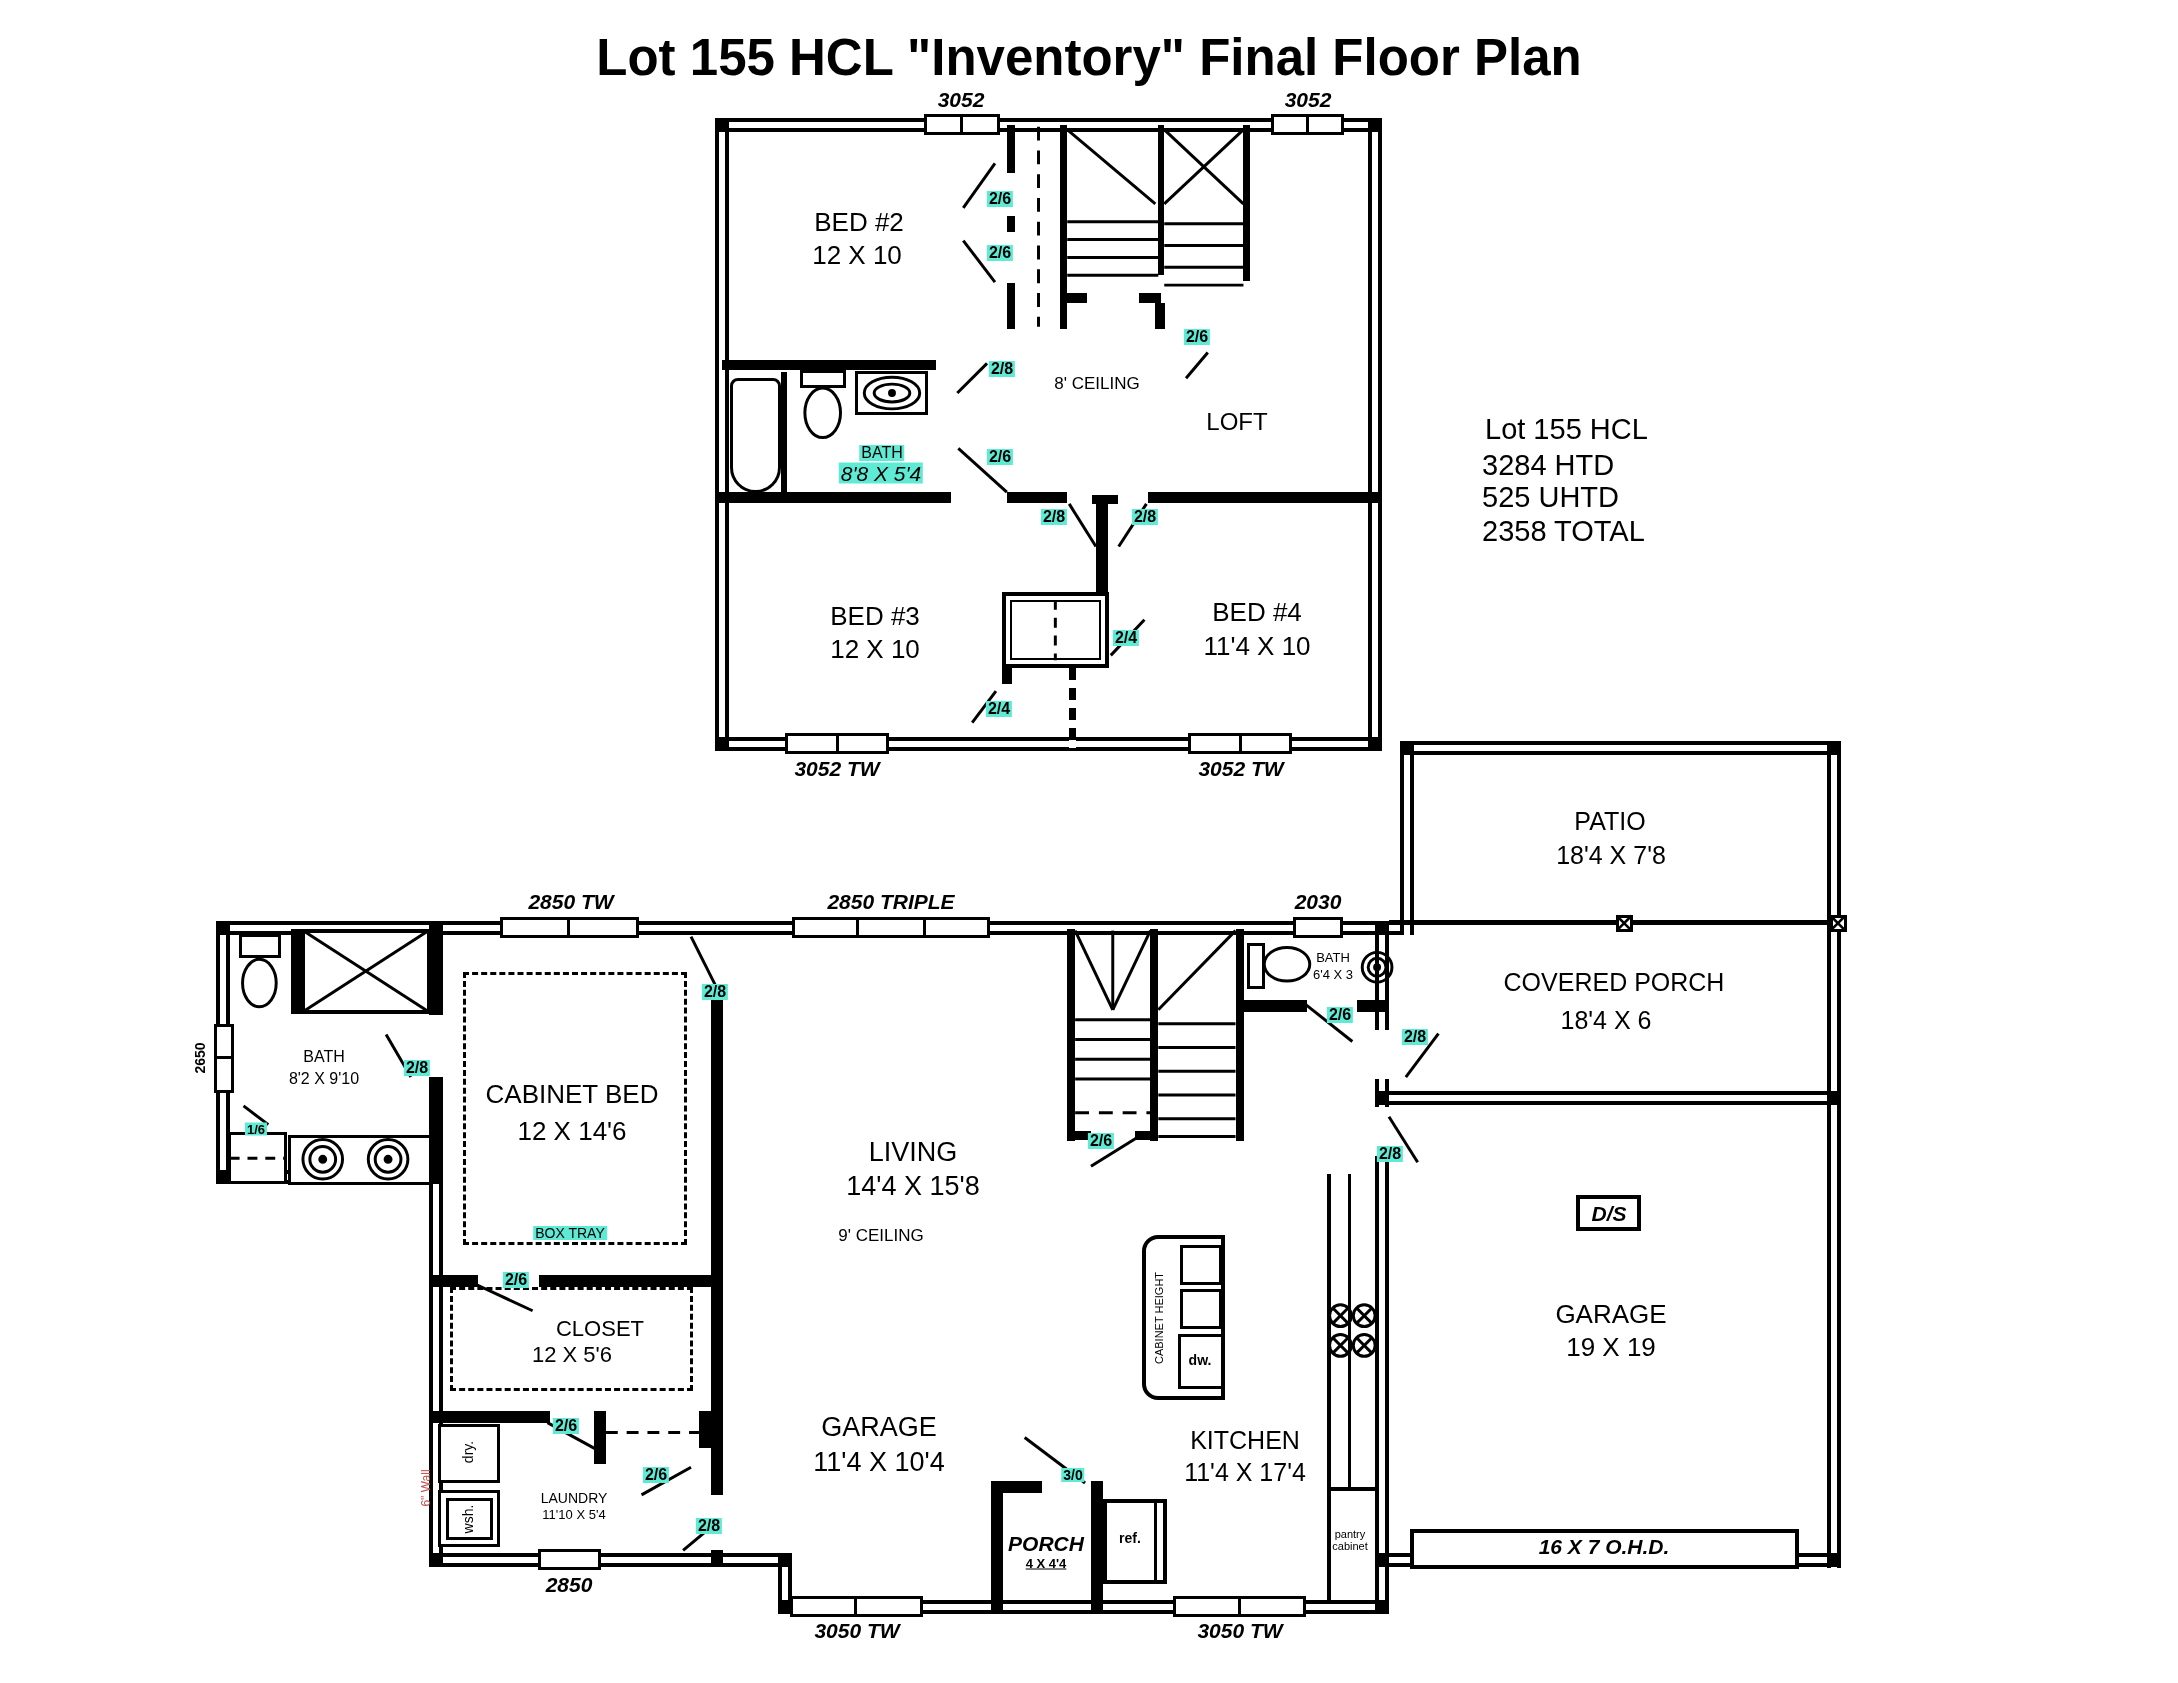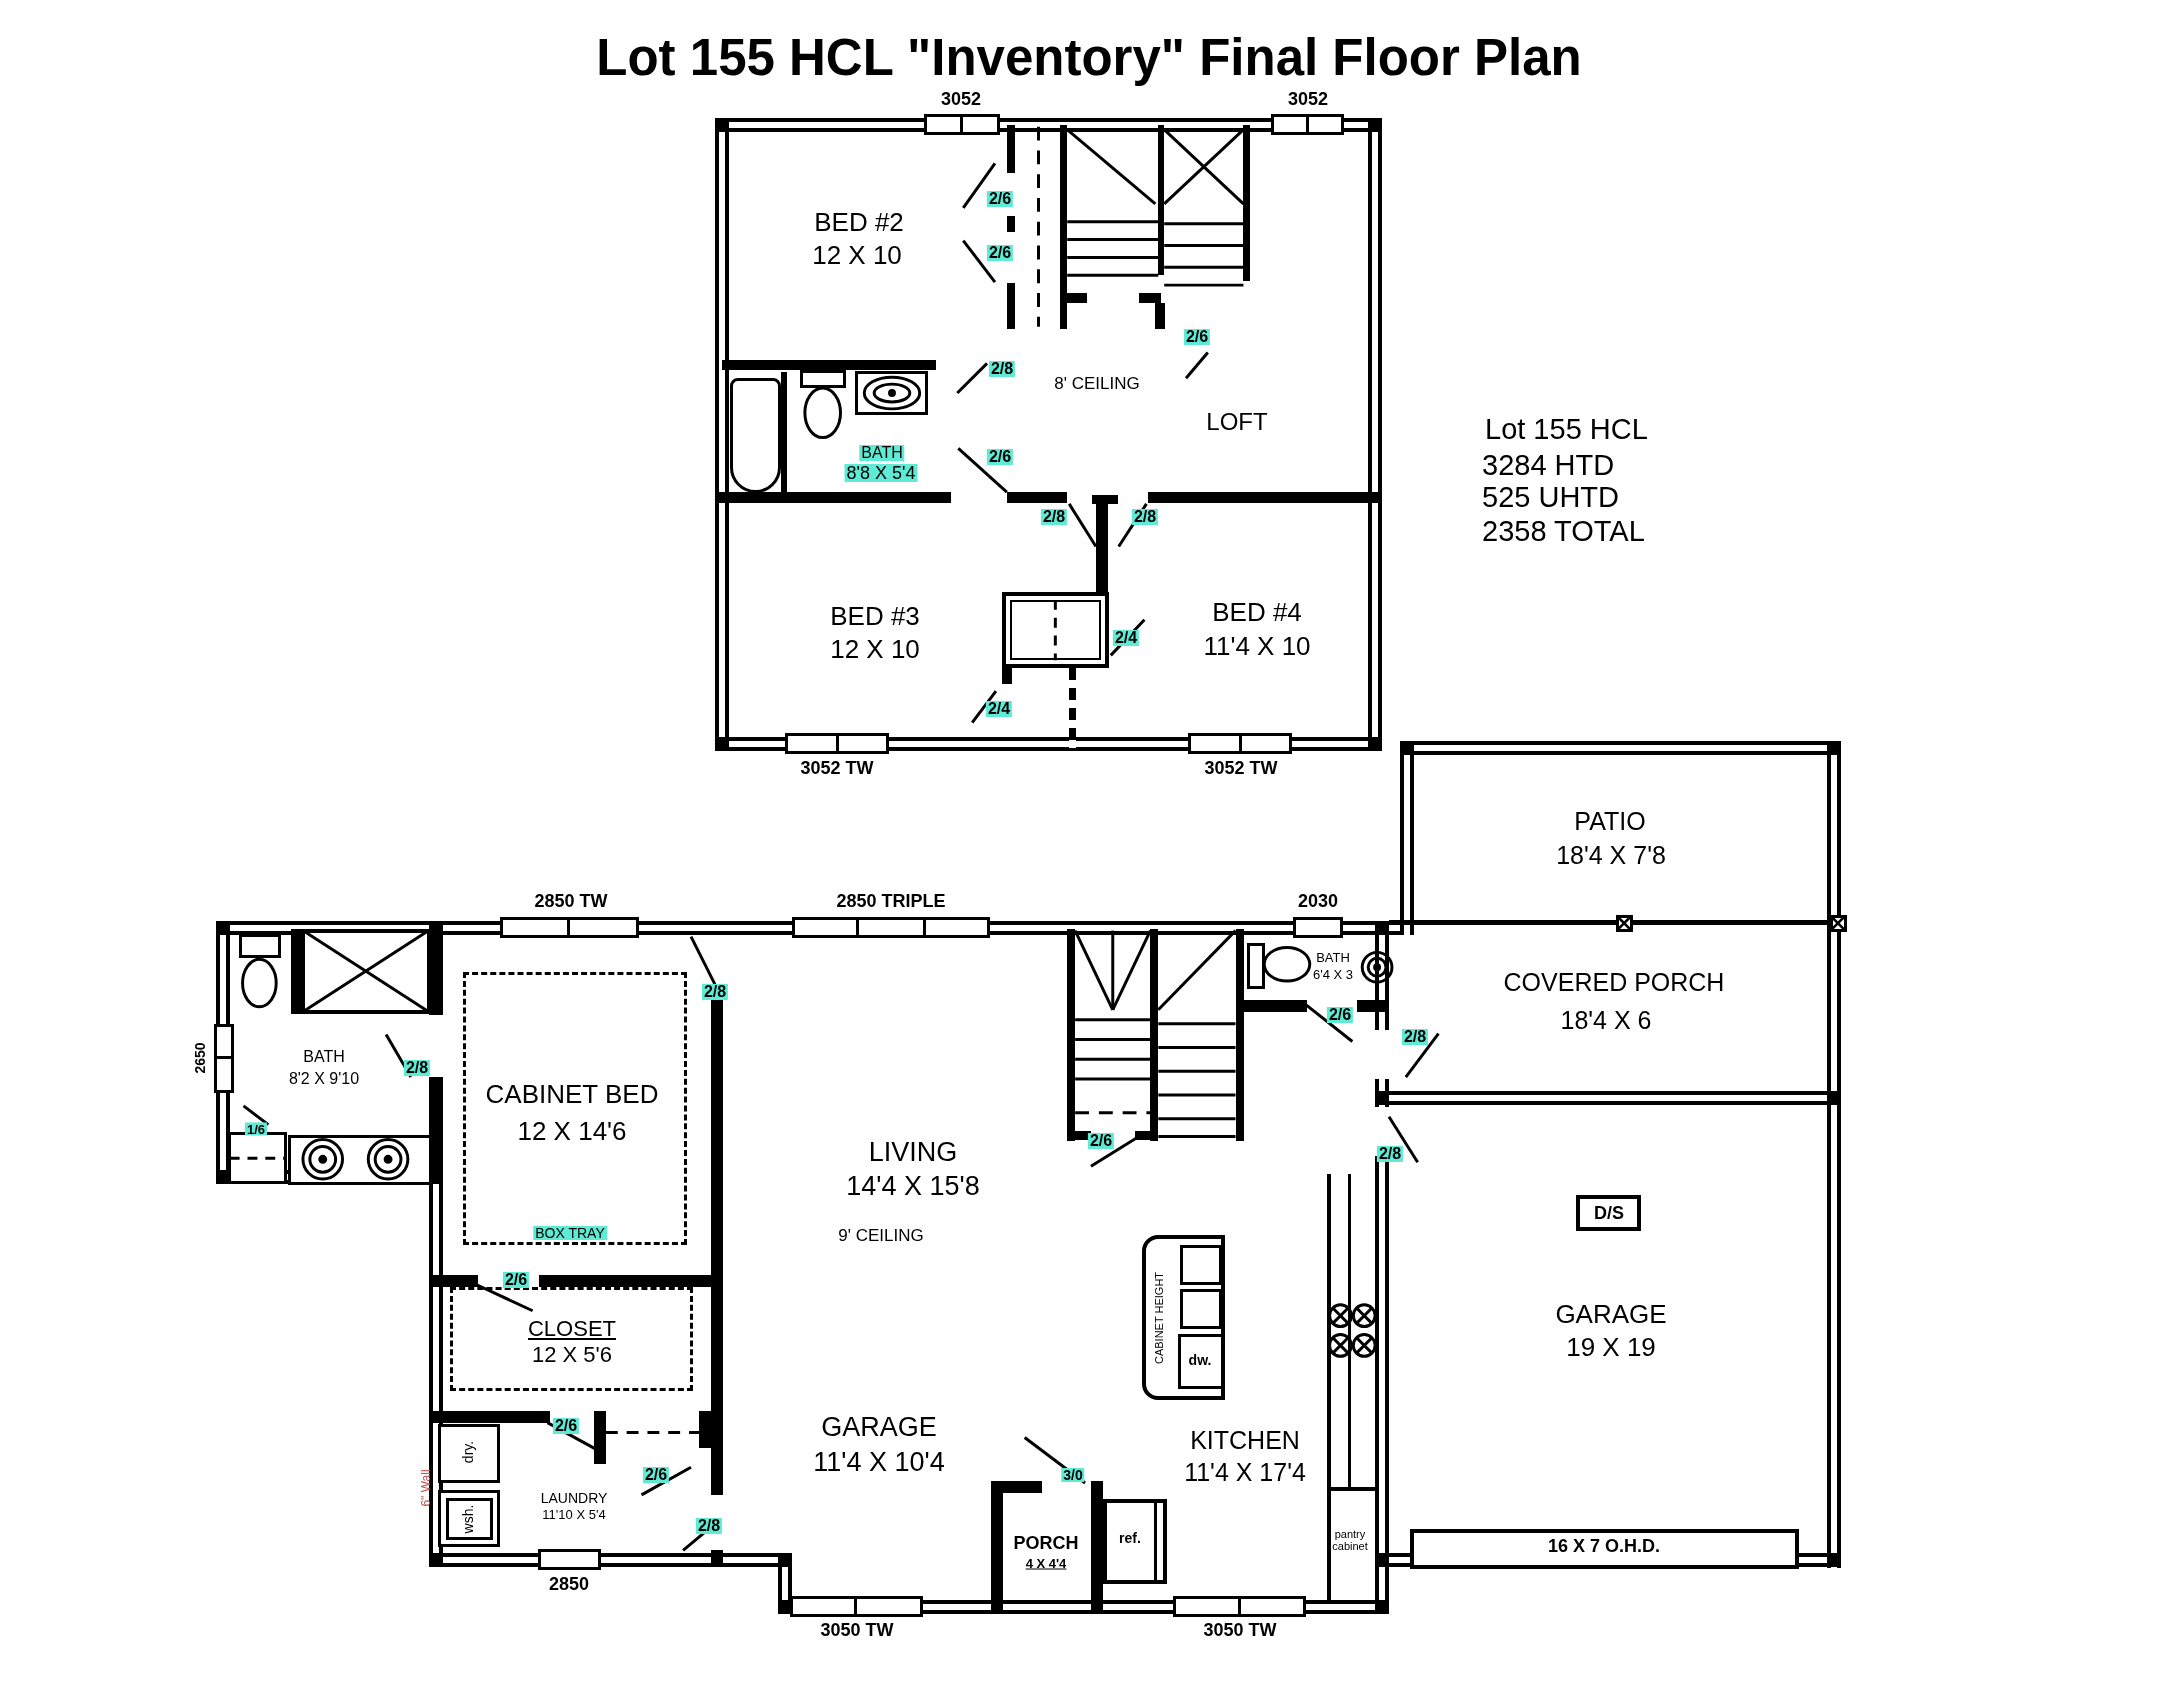--- a/index.html
+++ b/index.html
@@ -22,21 +22,21 @@
   .b{font-weight:bold;}
   .f52{font-size:51px;font-weight:bold;}
   .f29{font-size:29px;}
   .f27{font-size:27px;}
   .f26{font-size:26px;}
   .f25{font-size:25px;}
   .f24{font-size:24px;}
   .f22{font-size:22px;}
   .f17{font-size:17px;}
   .f16{font-size:16px;}
-  .f15{font-size:18px;}
+  .f15{font-size:21px;font-style:italic;}
   .f14{font-size:14px;}
   .f13{font-size:13px;}
   .f12{font-size:12px;}
   .f11{font-size:11px;}
   svg.ov{position:absolute;left:0;top:0;z-index:3;}
   .red{color:#c0504d;}
 </style>
 </head>
 <body>
 
@@ -307,21 +307,21 @@
   <div class="lbl f16 b bg" style="left:1000px;top:457px;">2/6</div>
   <div class="lbl f16 b bg" style="left:1197px;top:337px;">2/6</div>
   <div class="lbl f16 b bg" style="left:1054px;top:517px;">2/8</div>
   <div class="lbl f16 b bg" style="left:1145px;top:517px;">2/8</div>
   <div class="lbl f16 b bg" style="left:1126px;top:638px;">2/4</div>
   <div class="lbl f16 b bg" style="left:999px;top:709px;">2/4</div>
 
   <div class="lbl f26" style="left:572px;top:1094px;">CABINET BED</div>
   <div class="lbl f26" style="left:572px;top:1131px;">12 X 14'6</div>
   <div class="lbl f14 bg" style="left:570px;top:1233px;">BOX TRAY</div>
-  <div class="lbl f22" style="left:572px;top:1329px;text-decoration:underline;">CLOSET</div>
+  <div class="lbl f22" style="left:600px;top:1329px;">CLOSET</div>
   <div class="lbl f22" style="left:572px;top:1355px;">12 X 5'6</div>
   <div class="lbl f14" style="left:574px;top:1498px;">LAUNDRY</div>
   <div class="lbl f13" style="left:574px;top:1514px;">11'10 X 5'4</div>
   <div class="lbl f16" style="left:324px;top:1057px;">BATH</div>
   <div class="lbl f16" style="left:324px;top:1079px;">8'2 X 9'10</div>
   <div class="lbl f27" style="left:913px;top:1152px;">LIVING</div>
   <div class="lbl f27" style="left:913px;top:1186px;">14'4 X 15'8</div>
   <div class="lbl f17" style="left:881px;top:1235px;">9' CEILING</div>
   <div class="lbl f27" style="left:879px;top:1427px;">GARAGE</div>
   <div class="lbl f27" style="left:879px;top:1462px;">11'4 X 10'4</div>

